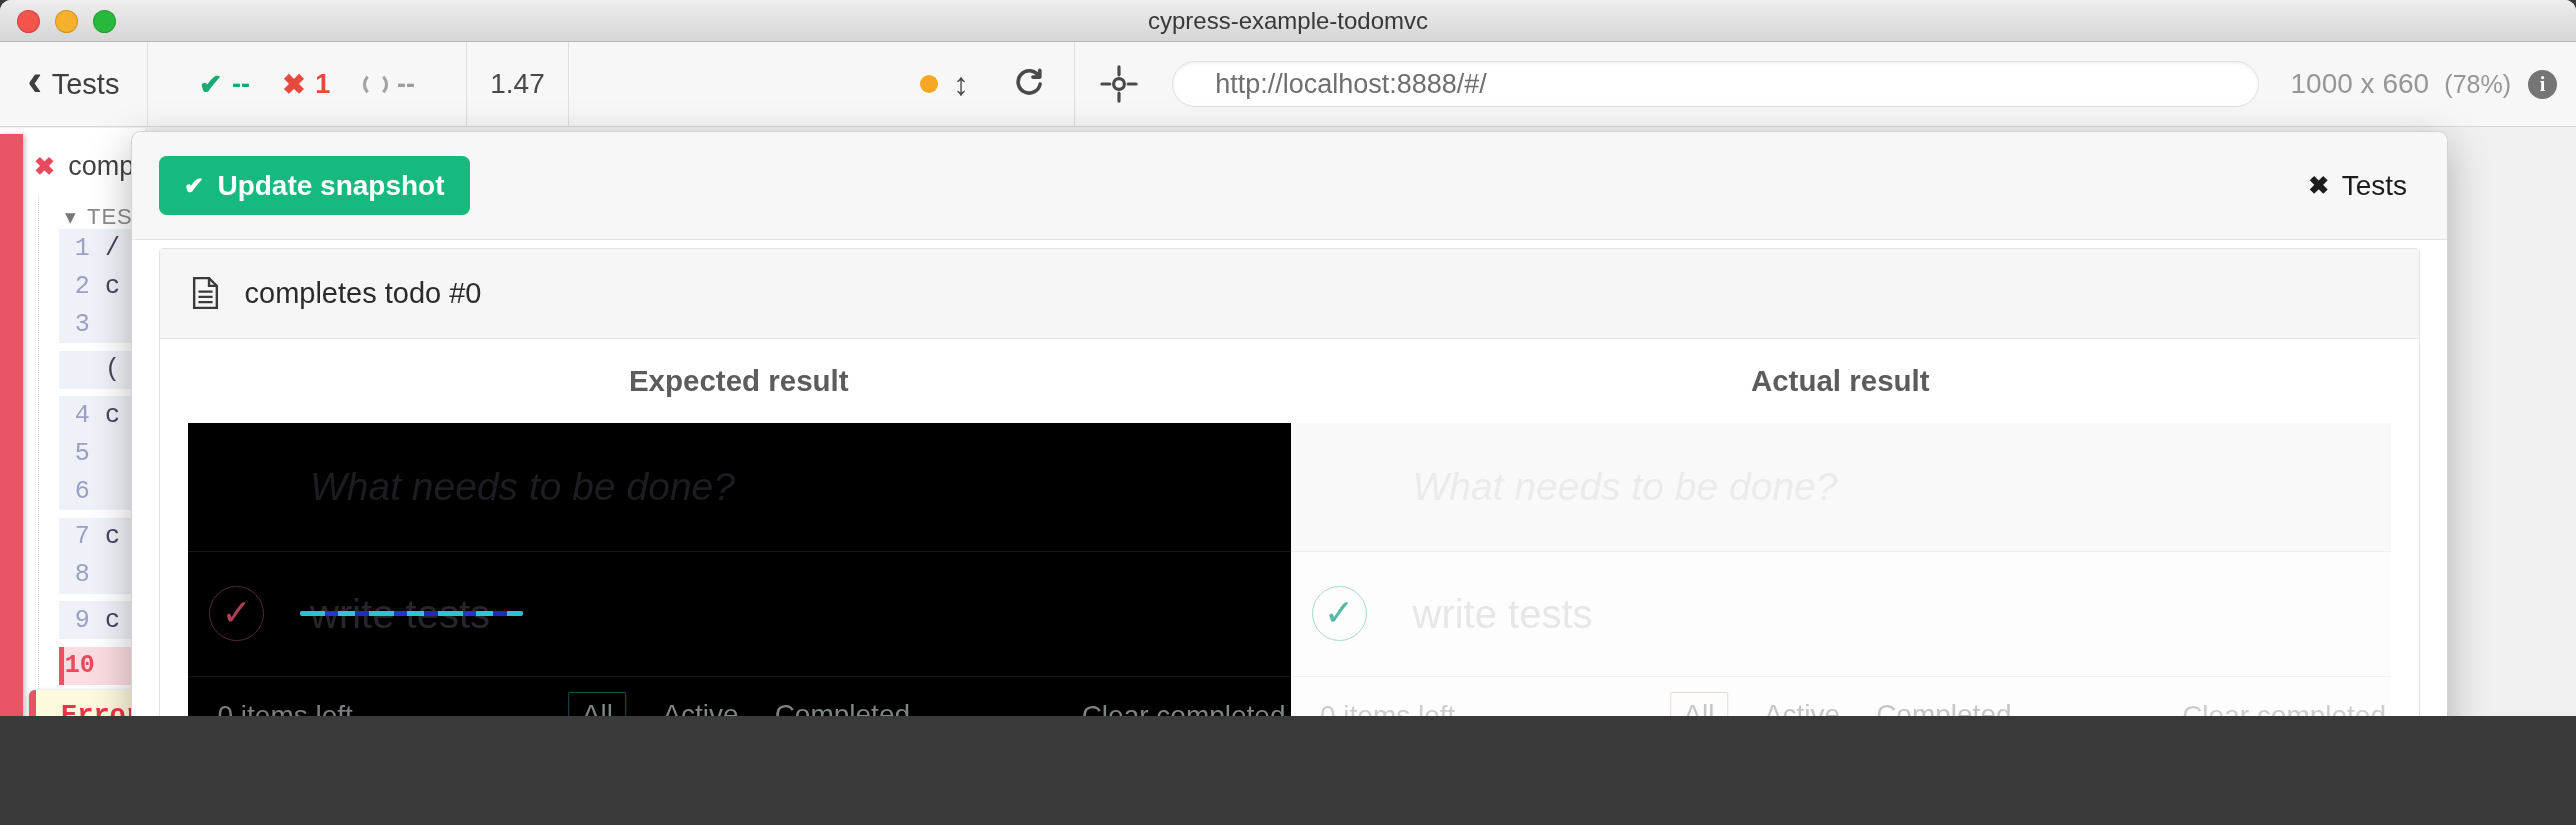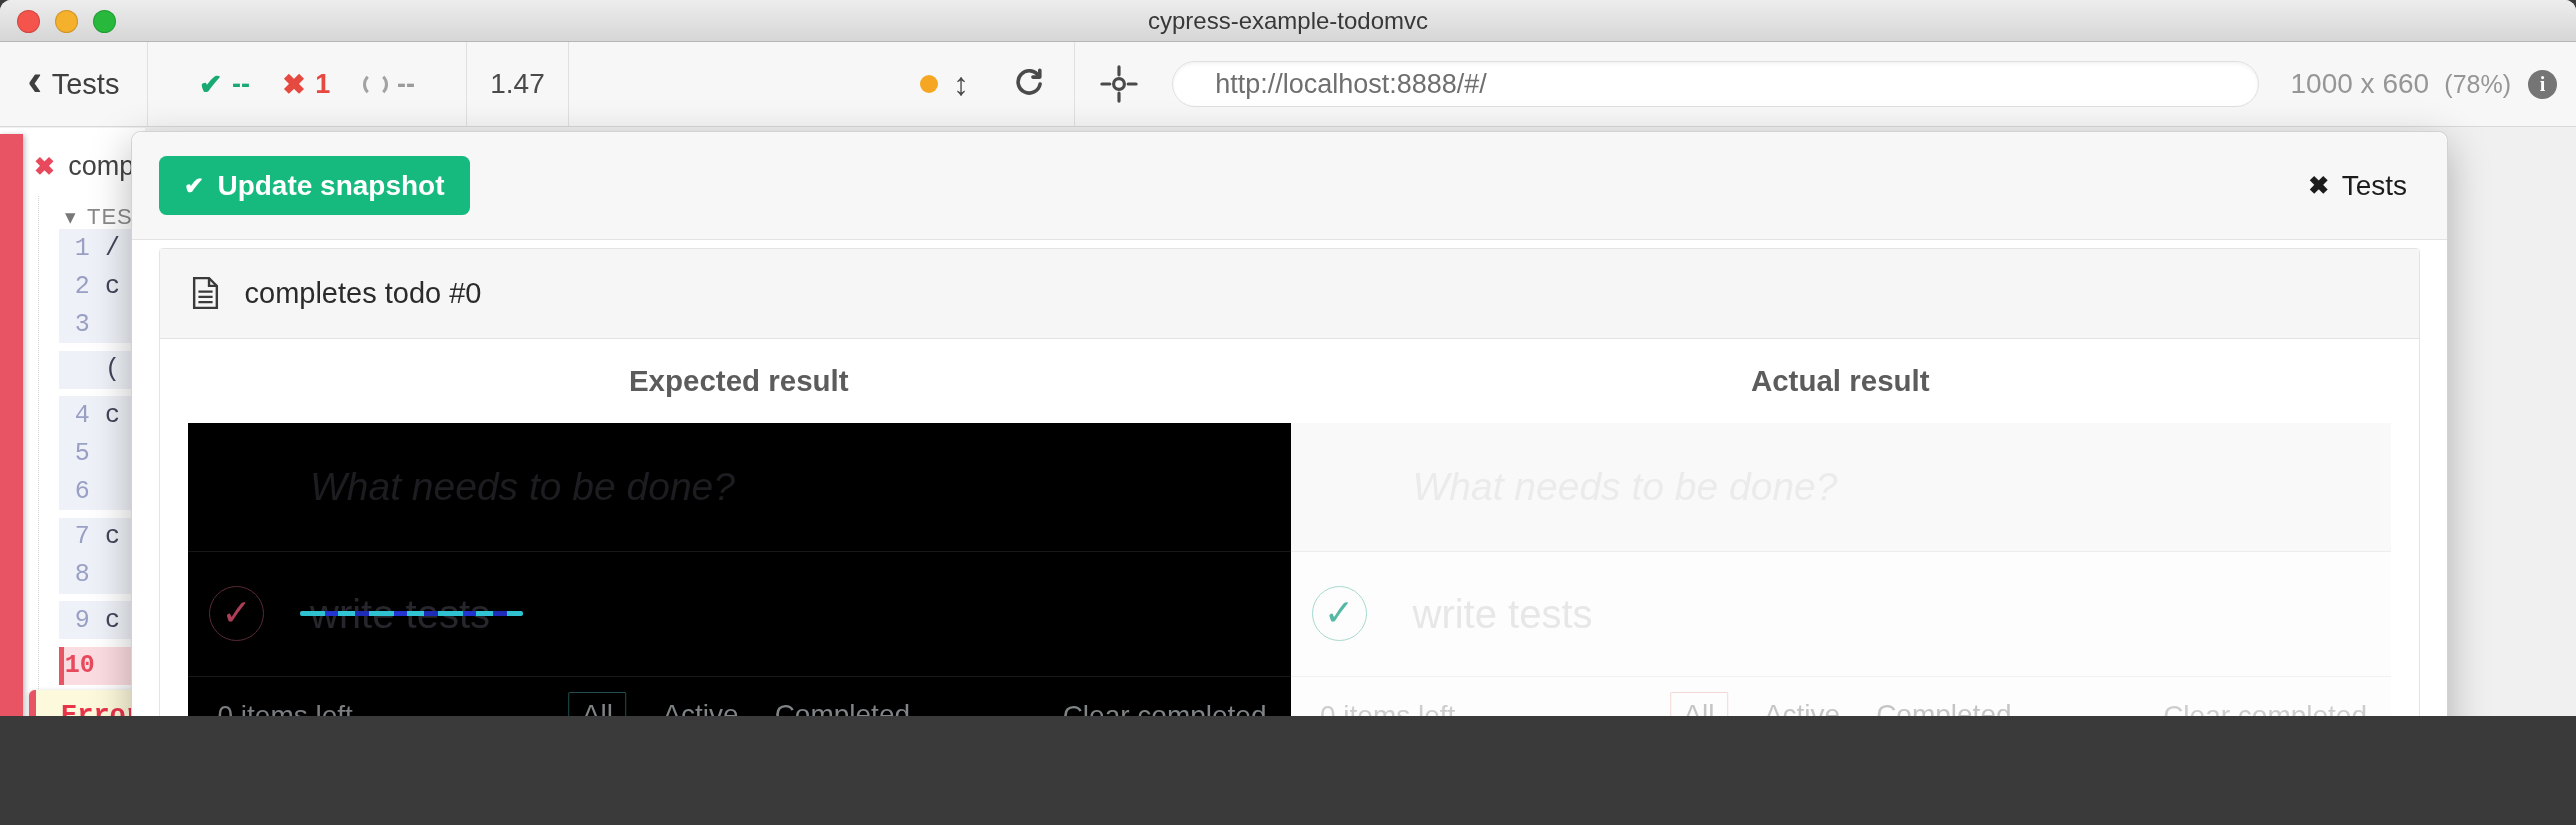--- a/index.html
+++ b/index.html
@@ -121,21 +121,21 @@
   .items-left{position:absolute;left:29.5px;top:0;line-height:77px;font-size:28px;}
   .expected .items-left{color:#7b7f82;}
   .actual .items-left{color:#cdcdcd;}
   .filters{position:absolute;left:50%;transform:translateX(-50%);top:0;height:77px;
     display:flex;align-items:center;gap:36px;font-size:28px;}
   .expected .filters{color:#7f8486;}
   .actual .filters{color:#c4c4c4;}
   .fbox{padding:5.7px 12.4px;border-radius:1px;}
   .expected .fbox{border:1.9px solid #1f4f4f;}
   .actual .fbox{border:1.9px solid #f2d8d4;}
-  .clear-btn{position:absolute;right:24px;top:0;line-height:77px;font-size:28px;margin-left:36px;}
+  .clear-btn{position:absolute;right:5px;top:0;line-height:77px;font-size:28px;margin-left:36px;}
   .expected .clear-btn{color:#7f8486;}
   .actual .clear-btn{color:#cdcdcd;}
 </style>
 </head>
 <body>
 
 <div id="app">
 
   <div class="titlebar">
     <div class="traffic">

